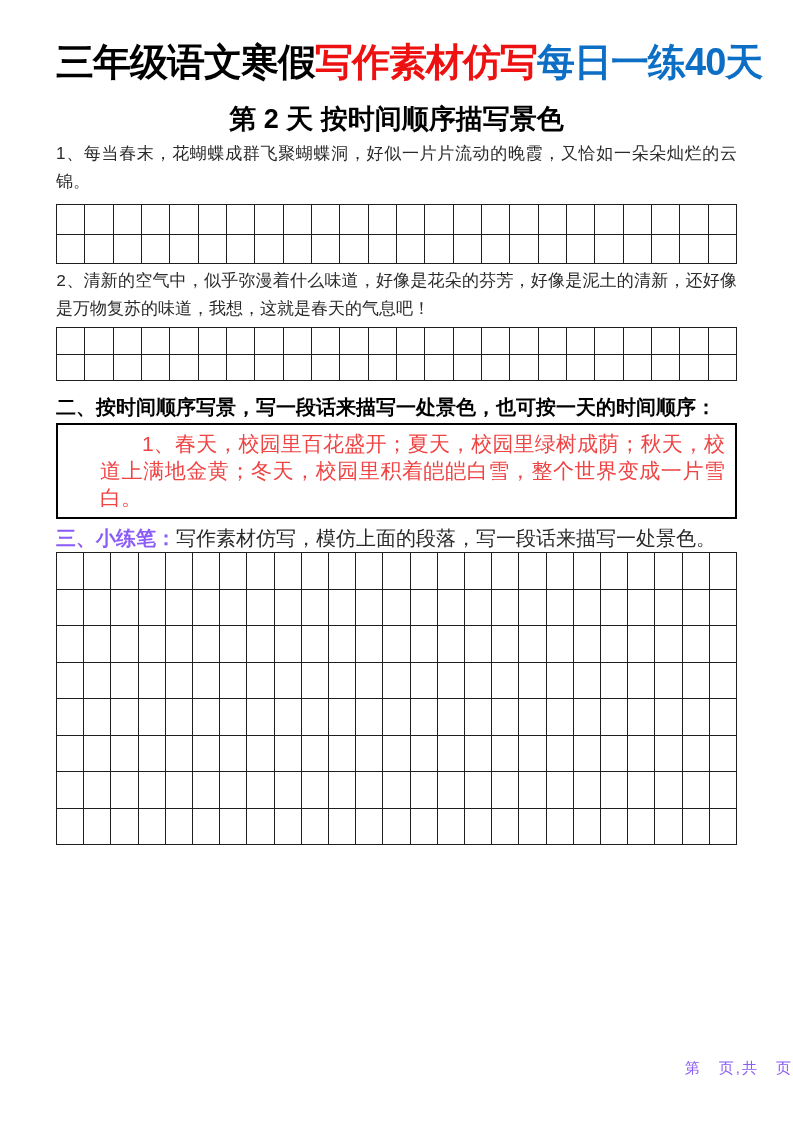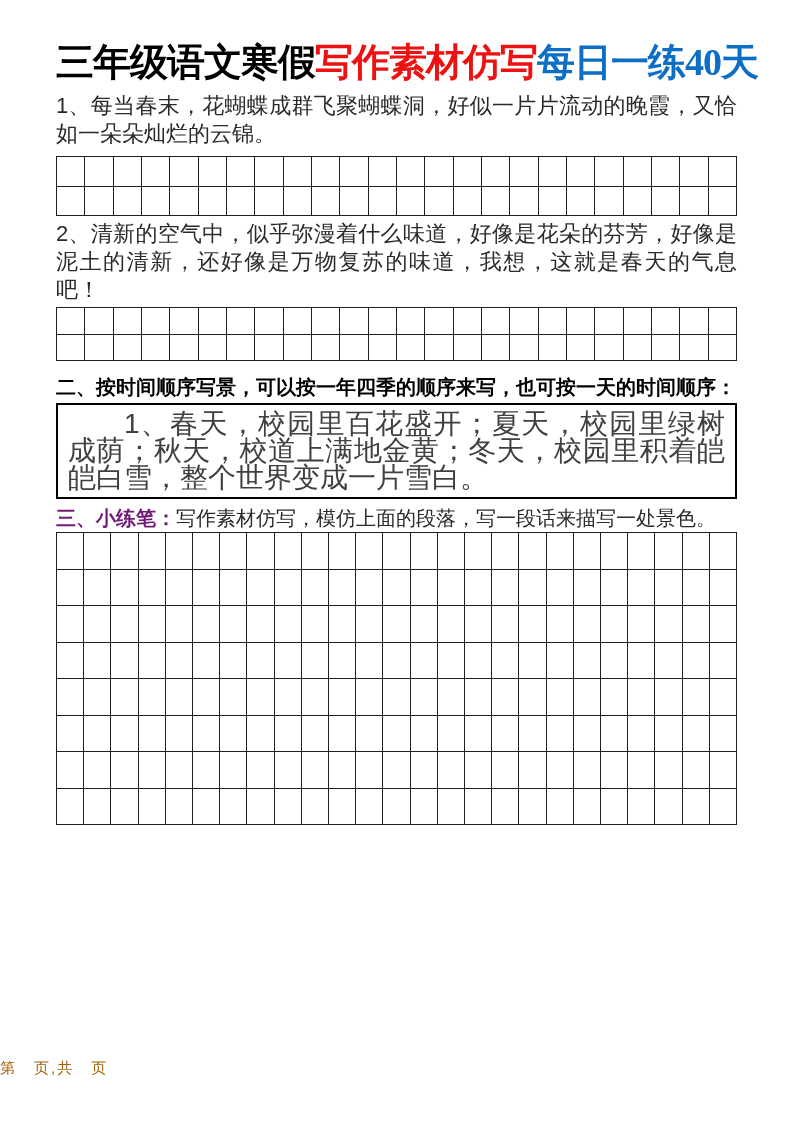--- a/index.html
+++ b/index.html
@@ -12,21 +12,21 @@
     font-family:"Liberation Sans", sans-serif;
     color:#1b1b1b;
     overflow:hidden;
   }
   .content { margin:0 56px; width:681px; }
 
   
   .doc-title {
     margin-top:36px;
     text-align:center;
-    font-family:Liberation Serif, serif;
+    font-family:Liberation Sans, sans-serif;
     font-weight:bold;
     font-size:38px;
     line-height:52px;
     letter-spacing:-1px;
     white-space:nowrap;
   }
   .seg-black { color:#000000; }
   .seg-red   { color:#ee1111; }
   .seg-blue  { color:#0c6ec4; }
 
@@ -49,21 +49,21 @@
   }
   .sec2-heading {
     margin-top:14px;
     font-weight:bold;
     font-size:20px;
     line-height:25px;
     white-space:nowrap;
     color:#000000;
   }
   .body-par {
-    font-size:22px;
+    font-size:17px;
     line-height:28px;
     text-align:justify;
     margin-top:4px;
     color:#2a2a2a;
   }
 
   
   .w-grid {
     border:1.5px solid #1f1f1f;
     display:flex;
@@ -78,56 +78,58 @@
   #grid2 { height:54px; margin-top:3px; }
   #grid3 { height:293px; margin-top:1px; }
 
   
   .example-box {
     margin-top:3px;
     border:2px solid #000000;
     padding:5px 10px 6px 10px;
   }
   .example-box p {
-    font-size:28px;
+    font-size:21px;
     line-height:27px;
     text-align:justify;
     text-indent:2em;
-    color:#404040;
+    color:#ef4444;
+    margin-left:32px;
   }
 
   .sec3-line {
     margin-top:7px;
     font-size:20px;
     line-height:25px;
     white-space:nowrap;
     color:#2a2a2a;
   }
-  .sec3-line b { color:#701a75; }
+  .sec3-line b { color:#8b5cf6; }
 
   .page-footer {
     position:absolute;
     left:0; right:0;
     bottom:44px;
-    text-align:left;
+    text-align:right;
     font-size:15px;
     letter-spacing:2px;
-    color:#a16207;
+    color:#8b5cf6;
   }
 </style>
 </head>
 <body>
 
 <div class="page">
   <div class="content">
 
     <div class="doc-title">
       <span class="seg-black">三年级语文寒假</span><span class="seg-red">写作素材仿写</span><span class="seg-blue">每日一练40天</span>
     </div>
 
+    <div class="doc-subtitle">第 2 天 按时间顺序描写景色</div>
 
 
     <p class="body-par">1、每当春末，花蝴蝶成群飞聚蝴蝶洞，好似一片片流动的晚霞，又恰如一朵朵灿烂的云锦。</p>
 
     <div class="w-grid" id="grid1">
         <div class="grid-row">
           <div class="grid-cell"></div>
           <div class="grid-cell"></div>
           <div class="grid-cell"></div>
           <div class="grid-cell"></div>
@@ -173,21 +175,21 @@
           <div class="grid-cell"></div>
           <div class="grid-cell"></div>
           <div class="grid-cell"></div>
           <div class="grid-cell"></div>
           <div class="grid-cell"></div>
           <div class="grid-cell"></div>
           <div class="grid-cell"></div>
         </div>
       </div>
 
-    <p class="body-par" style="">2、清新的空气中，似乎弥漫着什么味道，好像是花朵的芬芳，好像是泥土的清新，还好像是万物复苏的味道，我想，这就是春天的气息吧！</p>
+    <p class="body-par" style="font-family:Liberation Mono, monospace;">2、清新的空气中，似乎弥漫着什么味道，好像是花朵的芬芳，好像是泥土的清新，还好像是万物复苏的味道，我想，这就是春天的气息吧！</p>
 
     <div class="w-grid" id="grid2">
         <div class="grid-row">
           <div class="grid-cell"></div>
           <div class="grid-cell"></div>
           <div class="grid-cell"></div>
           <div class="grid-cell"></div>
           <div class="grid-cell"></div>
           <div class="grid-cell"></div>
           <div class="grid-cell"></div>
@@ -230,21 +232,21 @@
           <div class="grid-cell"></div>
           <div class="grid-cell"></div>
           <div class="grid-cell"></div>
           <div class="grid-cell"></div>
           <div class="grid-cell"></div>
           <div class="grid-cell"></div>
           <div class="grid-cell"></div>
         </div>
       </div>
 
-    <div class="sec2-heading">二、按时间顺序写景，可以按一年四季的顺序来写，也可按一天的时间顺序：</div>
+    <div class="sec2-heading">二、按时间顺序写景，写一段话来描写一处景色，也可按一天的时间顺序：</div>
 
     <div class="example-box">
       <p>1、春天，校园里百花盛开；夏天，校园里绿树成荫；秋天，校道上满地金黄；冬天，校园里积着皑皑白雪，整个世界变成一片雪白。</p>
     </div>
 
     <div class="sec3-line"><b>三、小练笔：</b><span>写作素材仿写，模仿上面的段落，写一段话来描写一处景色。</span></div>
 
     <div class="w-grid" id="grid3">
         <div class="grid-row">
           <div class="grid-cell"></div>

